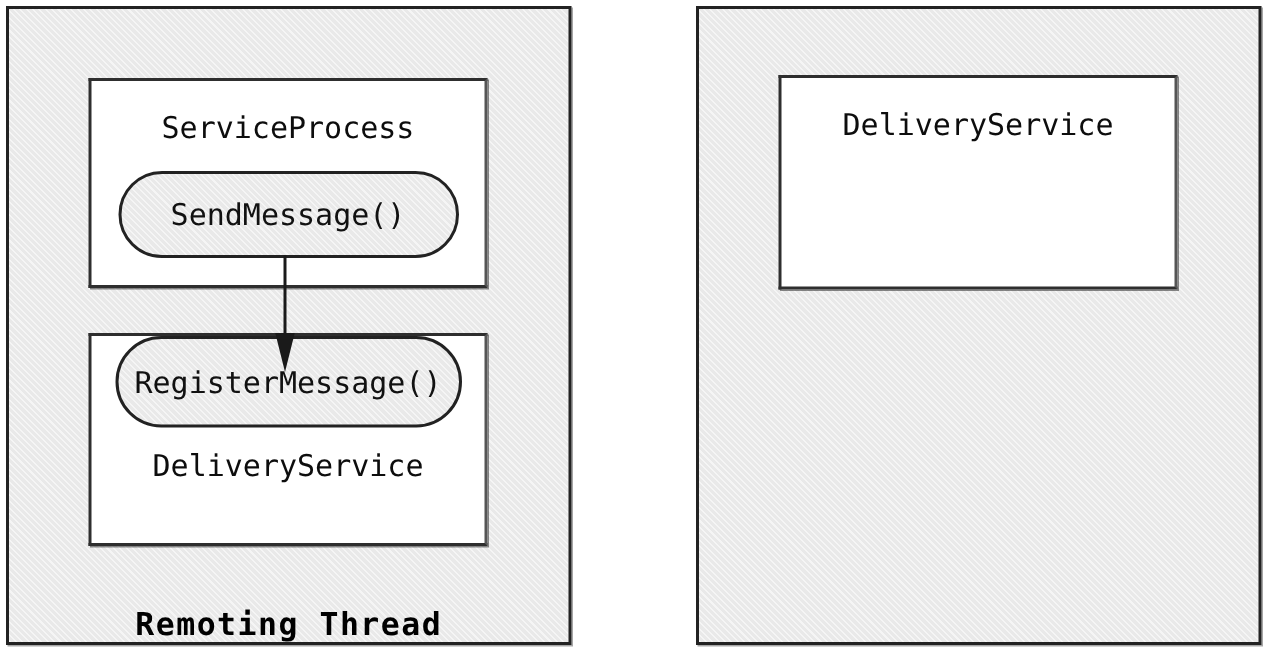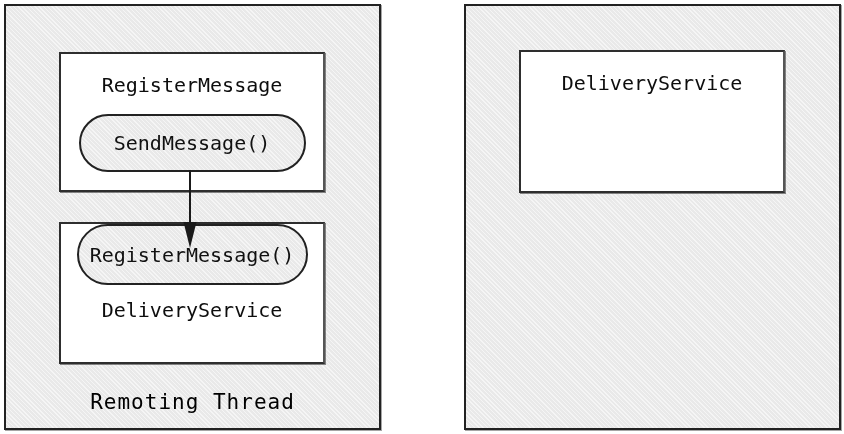--- a/index.html
+++ b/index.html
@@ -74,39 +74,39 @@
     top: 164px;
     width: 16px;
     height: 78px;
     z-index: 3;
     overflow: visible;
   }
 
   .panel-label {
     position: absolute;
     left: 0;
-    bottom: 14px;
+    bottom: 0;
     width: 100%;
     text-align: center;
     font-size: 21px;
-    font-weight: normal;
+    font-weight: bold;
     letter-spacing: 1px;
     color: #000000;
     white-space: nowrap;
   }
 </style>
 </head>
 <body>
 
 <div class="canvas">
 
   <section class="panel left">
 
     <div class="class-box top-box">
-      <div class="class-title">RegisterMessage</div>
+      <div class="class-title">ServiceProcess</div>
       <div class="pill">SendMessage()</div>
     </div>
 
     <svg class="arrow-svg" viewBox="0 0 16 78" xmlns="http://www.w3.org/2000/svg" aria-hidden="true">
       <line x1="8" y1="0" x2="8" y2="56" stroke="#1a1a1a" stroke-width="2"></line>
       <polygon points="8,78 1.5,52 14.5,52" fill="#1a1a1a"></polygon>
     </svg>
 
     <div class="class-box bottom-box">
       <div class="pill">RegisterMessage()</div>

